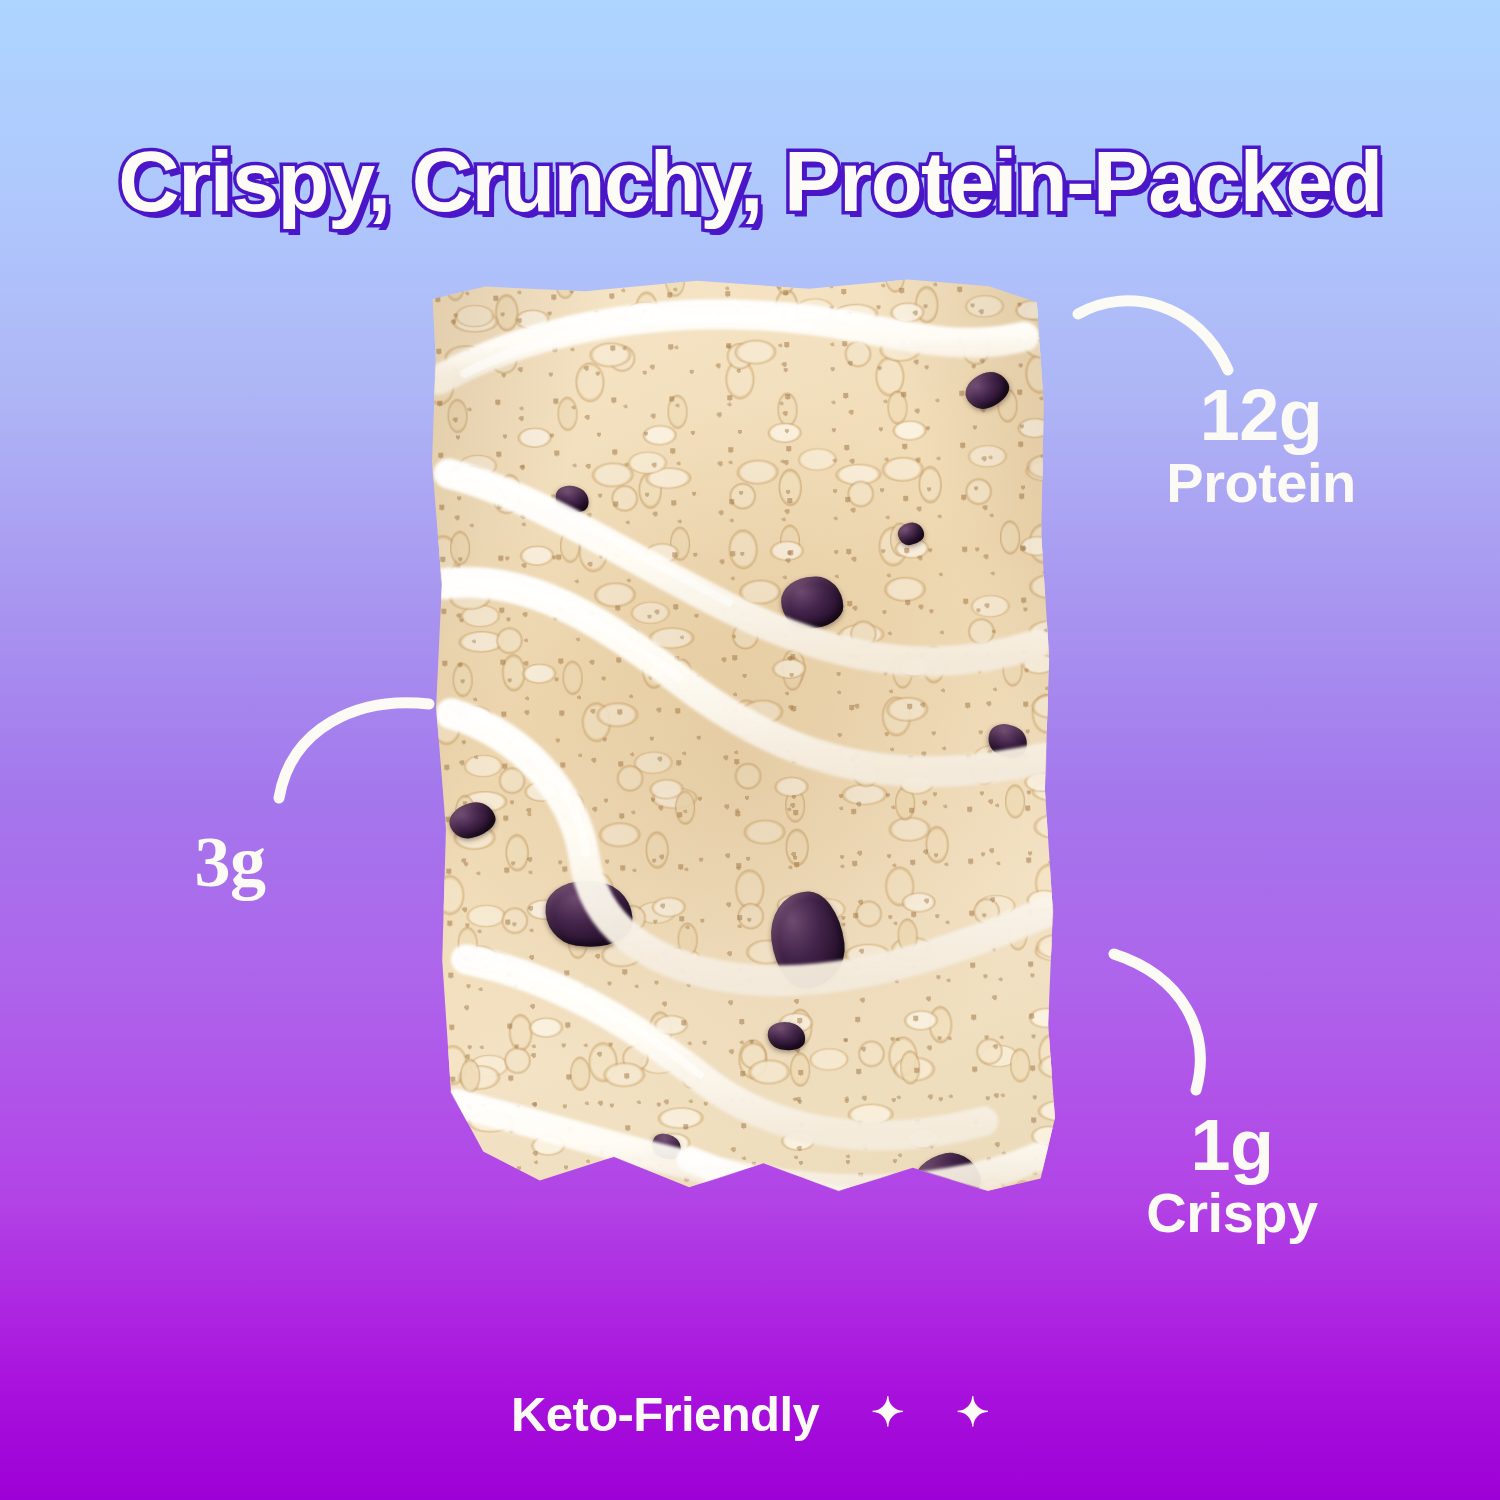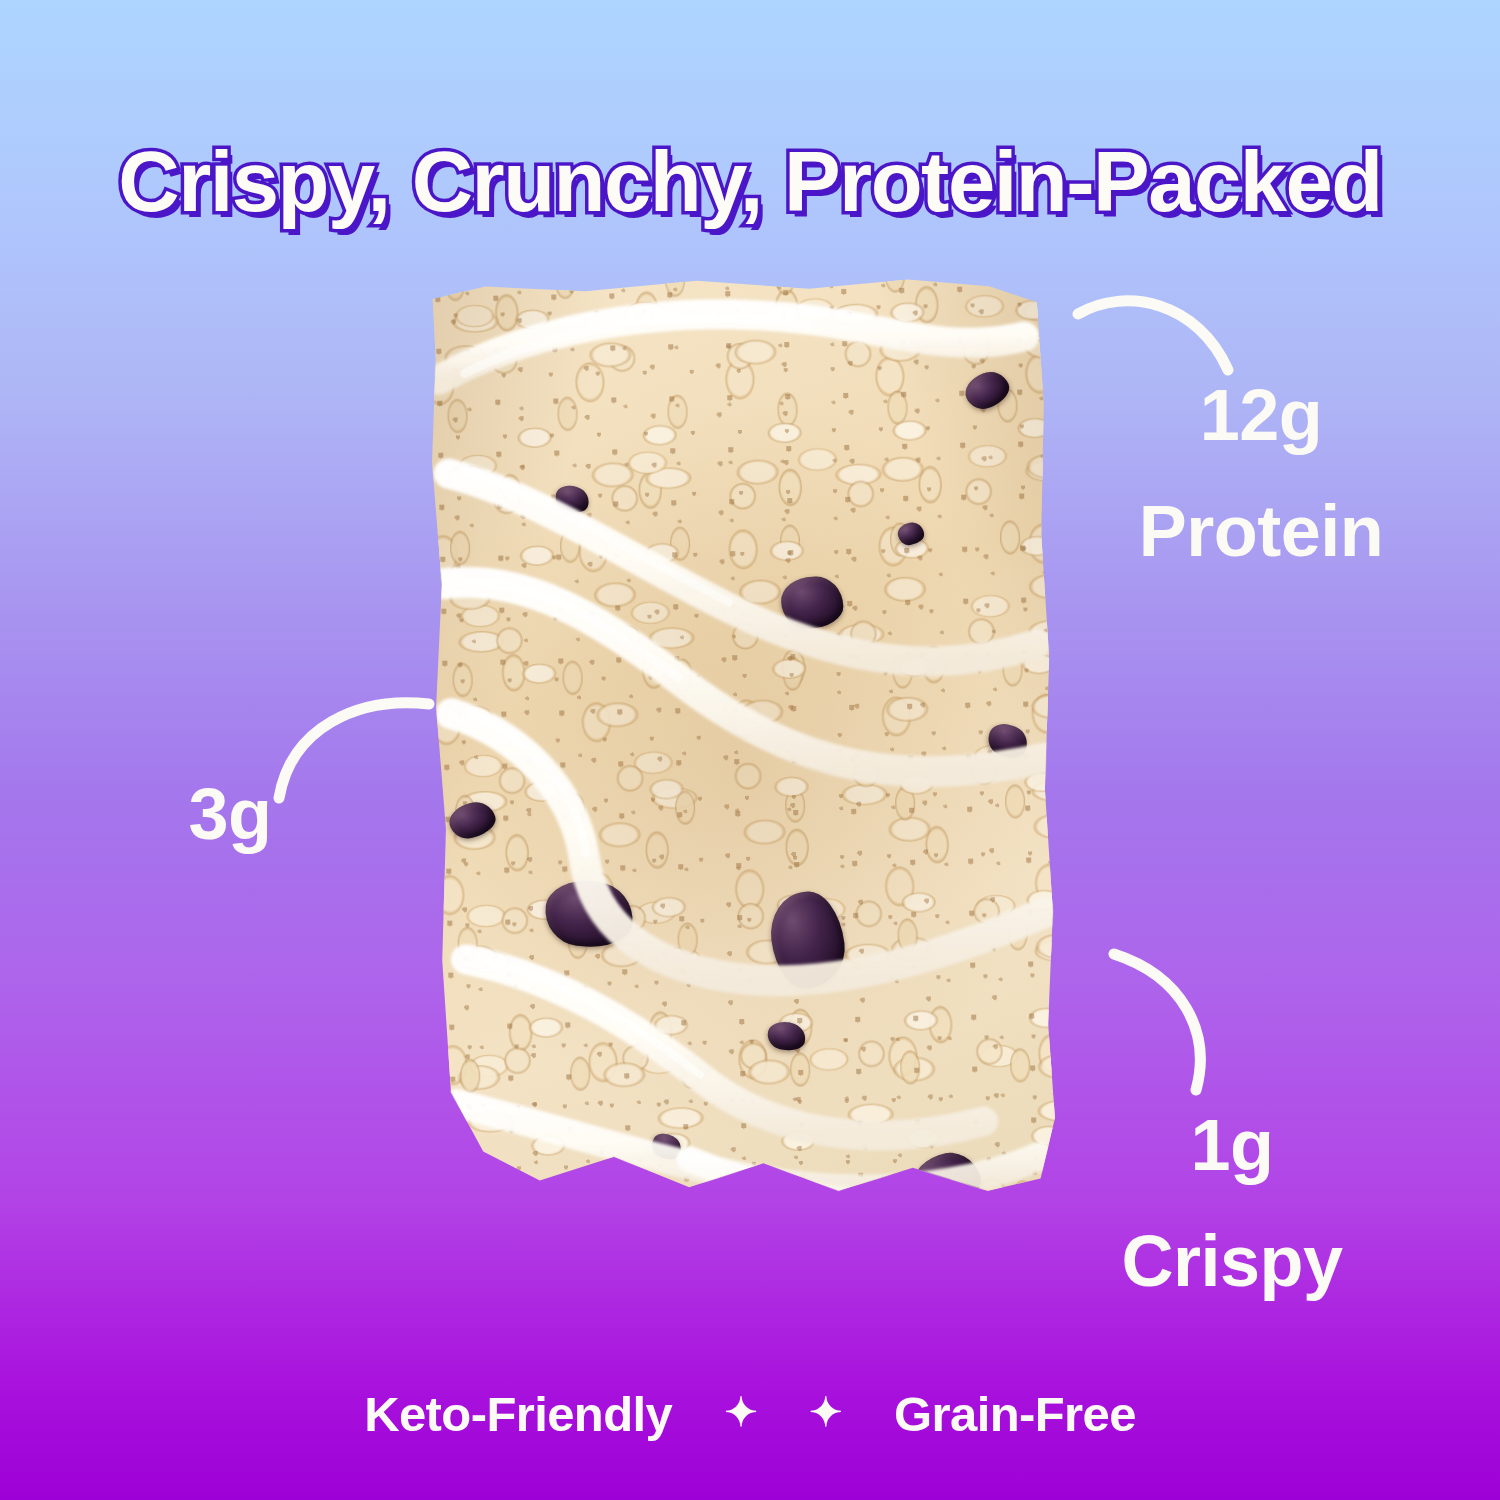--- a/index.html
+++ b/index.html
@@ -119,24 +119,24 @@
   
   .callout {
     position:absolute;
     color:#FCFAF5;
     font-weight:bold;
     text-align:center;
     line-height:1.05;
     letter-spacing:-0.5px;
   }
   .callout .big { display:block; font-size:72px; }
-  .callout .sub { display:block; font-size:72px;margin-top:40px; }
+  .callout .sub { display:block; font-size:56px; }
 
   #callout-protein { top:378px; left:1076px; width:370px; }
-  #callout-carbs   { top:777px; left:20px;   width:420px; }
+  #callout-carbs   { top:825px; left:20px;   width:420px;font-family:Liberation Serif, serif; }
   #callout-sugar   { top:1108px; left:1062px; width:340px; }
 
   .arc { position:absolute; }
   #arc-protein { top:284px; left:1068px;  width:200px; height:110px; }
   #arc-carbs   { top:690px; left:265px;   width:175px; height:120px; }
   #arc-sugar   { top:948px; left:1090px;  width:145px; height:155px; }
 
   
   #badges {
     position:absolute;
@@ -232,14 +232,13 @@
 </svg>
 <div class="callout" id="callout-sugar">
   <span class="big">1g</span>
   <span class="sub">Crispy</span>
 </div>
 
 <div id="badges">
   <span>Keto-Friendly</span>
   <span class="sep">✦</span>
   <span class="sep">✦</span>
-  <span>Grain-Free</span>
 </div>
 
 </body></html>

